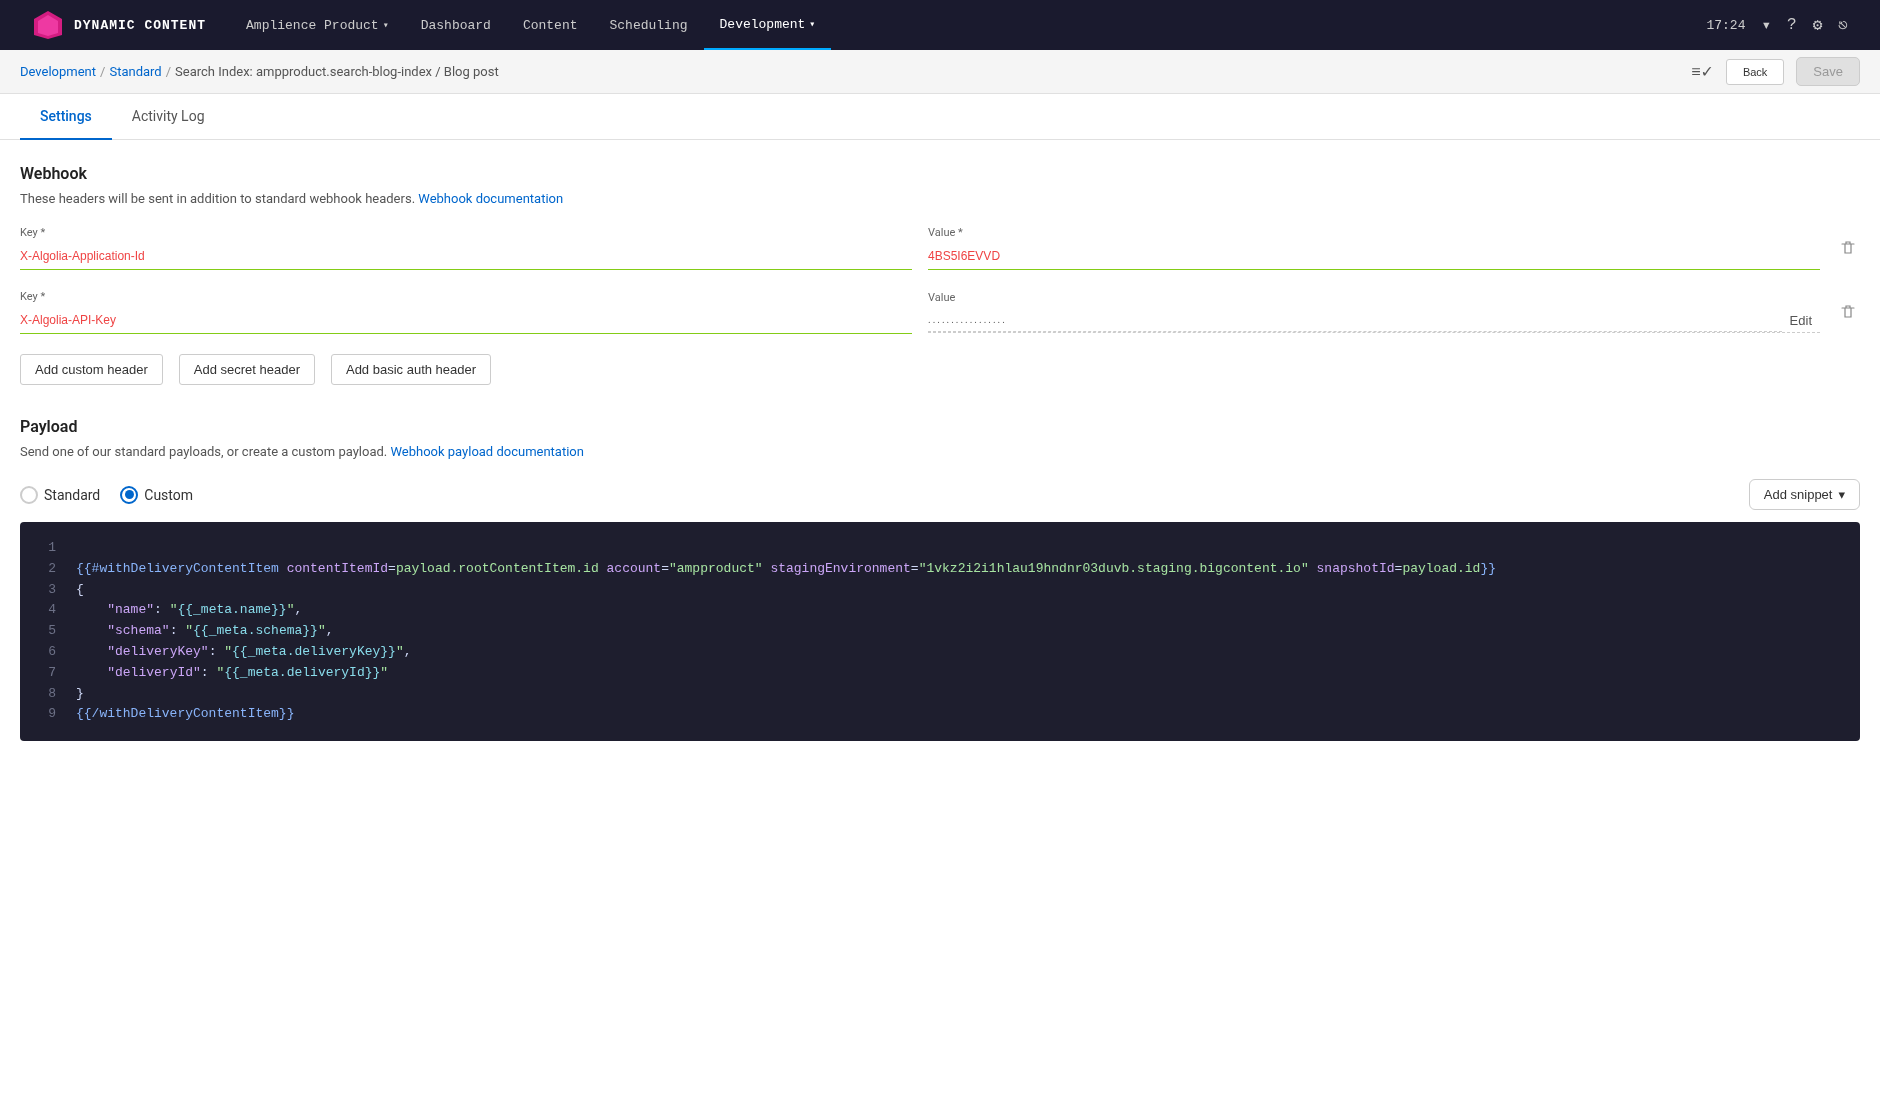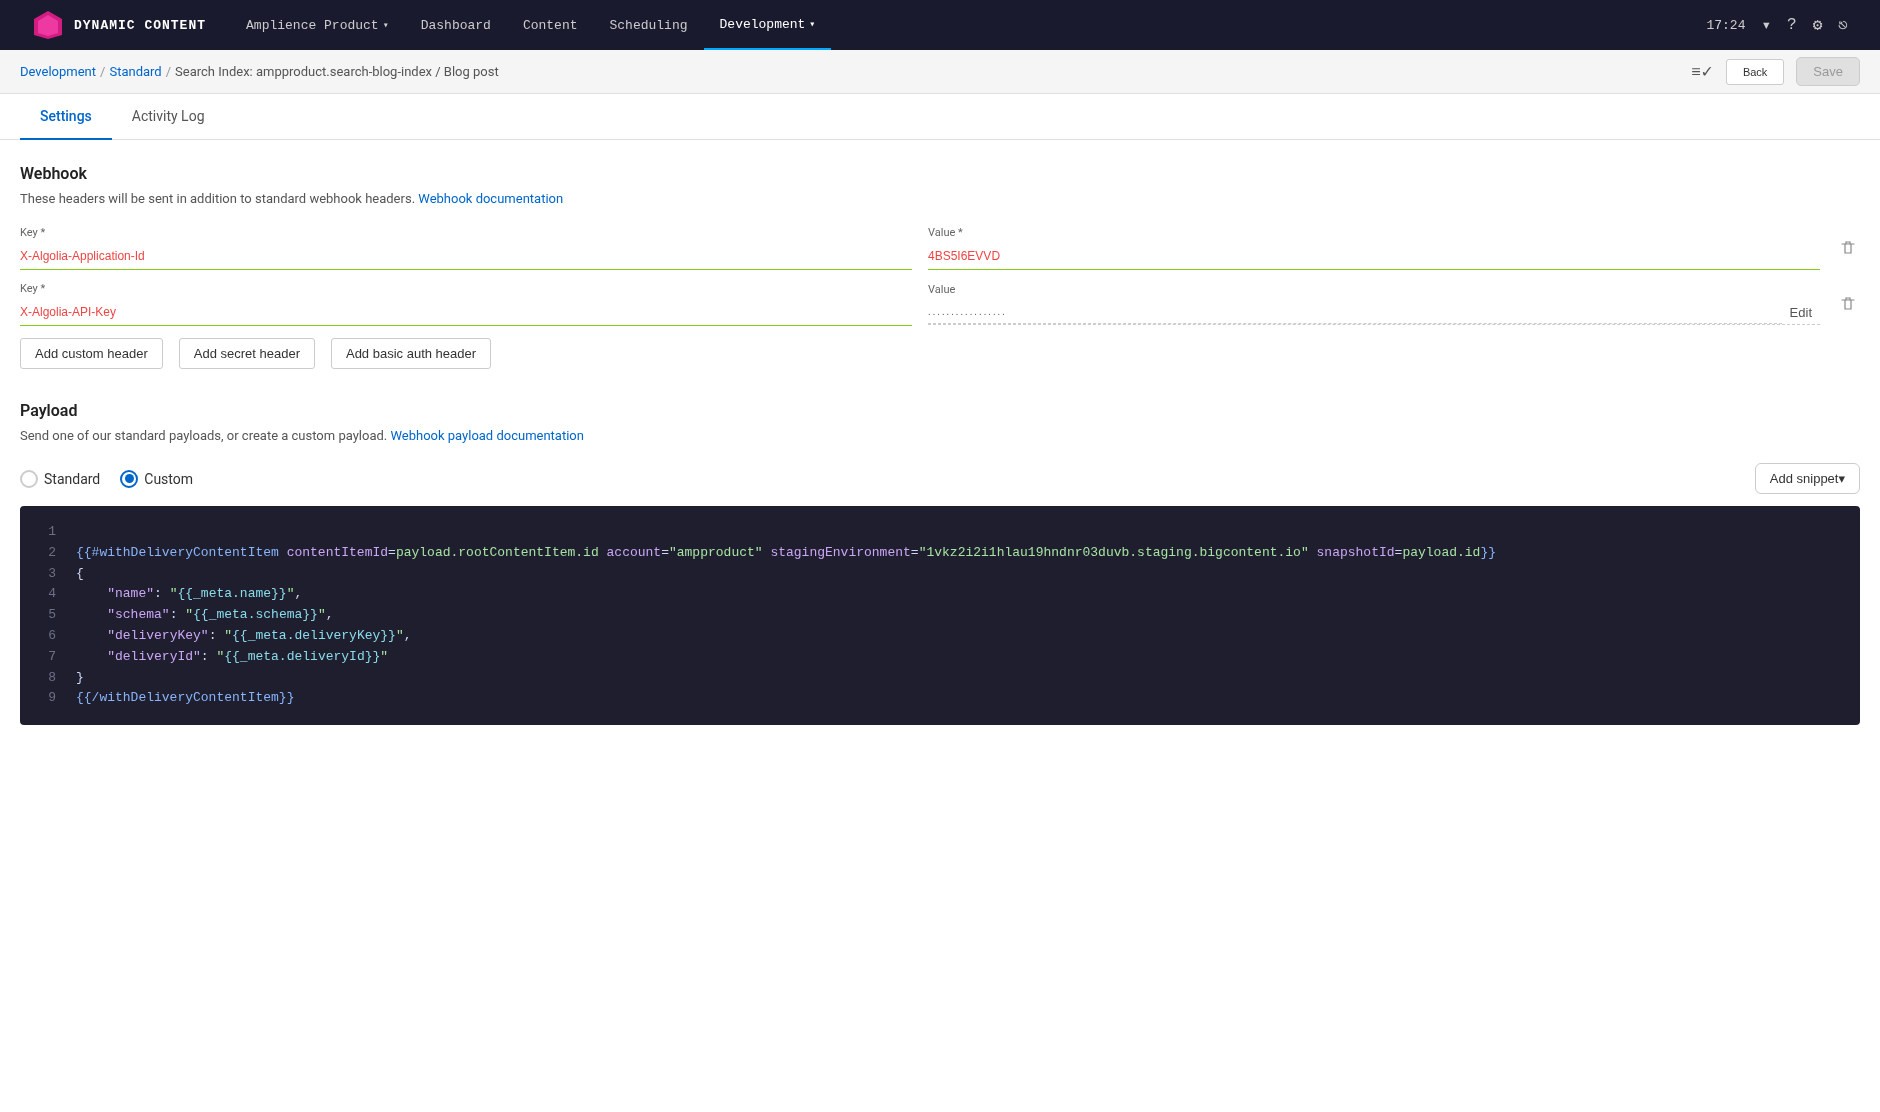--- a/index.html
+++ b/index.html
@@ -157,21 +157,21 @@
     .section-desc a {
       color: #0066cc;
       text-decoration: none;
     }
 
     
     .header-row {
       display: flex;
       align-items: center;
       gap: 16px;
-      margin-bottom: 12px;
+      margin-bottom: 20px;
     }
     .header-field {
       flex: 1;
     }
     .field-label {
       font-size: 11px;
       color: #666;
       margin-bottom: 4px;
     }
     .field-input {
@@ -275,21 +275,21 @@
     .btn-snippet {
       background: #fff;
       border: 1px solid #ccc;
       padding: 7px 14px;
       border-radius: 6px;
       cursor: pointer;
       font-size: 13px;
       color: #333;
       display: flex;
       align-items: center;
-      gap: 0;
+      gap: 6px;
     }
 
     
     .code-editor {
       background: #1e1e2e;
       border-radius: 4px;
       padding: 16px;
       font-family: 'Courier New', Courier, monospace;
       font-size: 13px;
       line-height: 1.6;

